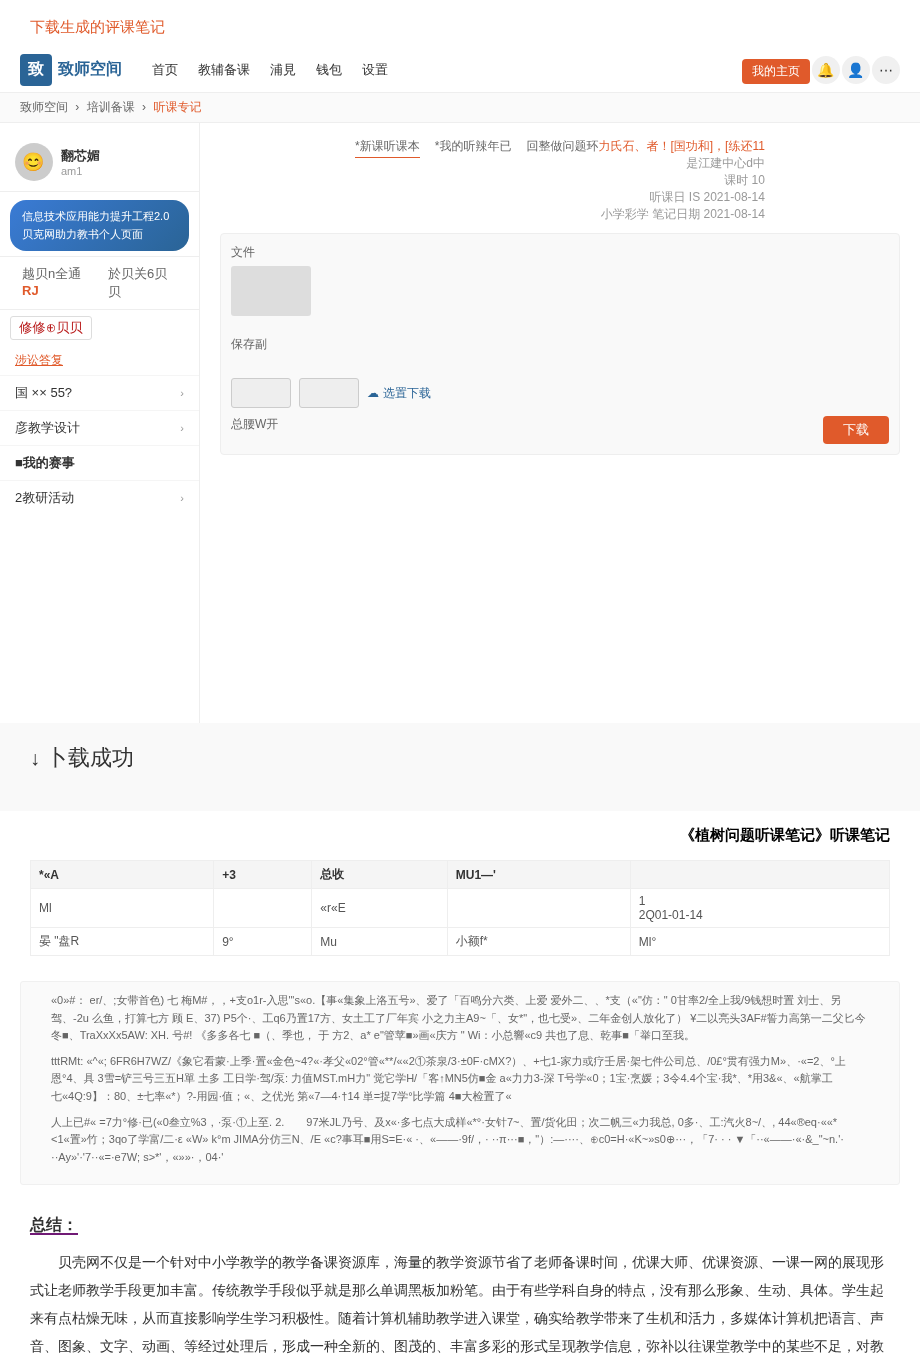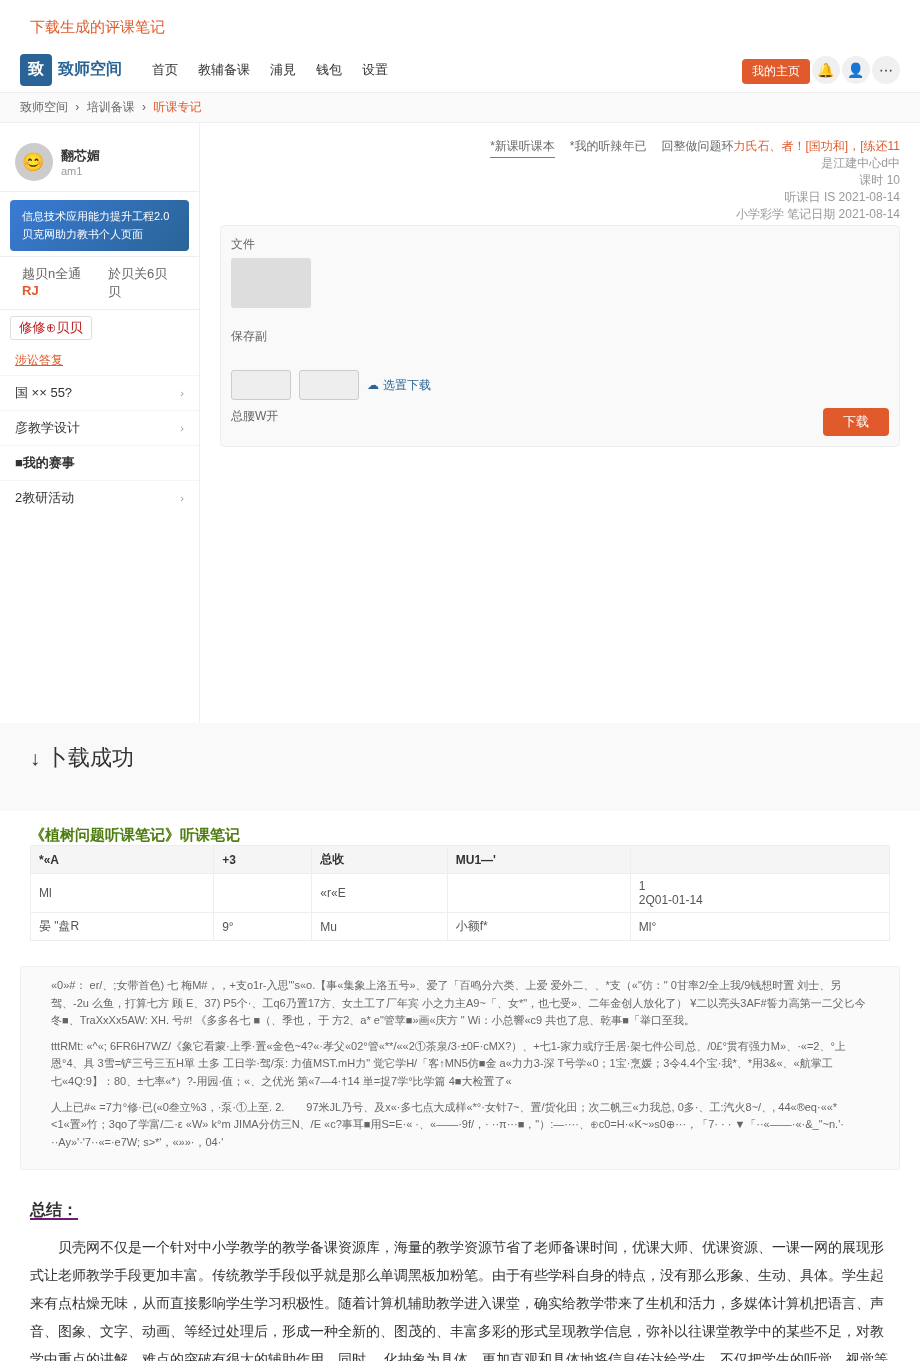--- a/index.html
+++ b/index.html
@@ -107,21 +107,21 @@
       overflow: hidden;
     }
     .user-info .username { font-size: 13px; font-weight: bold; color: #333; }
     .user-info .userid { font-size: 11px; color: #999; }
 
     .sidebar-promo {
       background: linear-gradient(135deg, #3a7bd5, #2a6496);
       color: #fff;
       padding: 8px 12px;
       margin: 5px 10px;
-      border-radius: 4px;
+      border-radius: 16px;
       font-size: 11px;
       line-height: 1.6;
     }
 
     .sidebar-stats {
       display: flex;
       padding: 8px 22px;
       gap: 10px;
       border-top: 1px solid #eee;
       border-bottom: 1px solid #eee;
@@ -169,23 +169,23 @@
 
     
     .content-area {
       flex: 1;
       padding: 15px 20px;
     }
 
     
     .content-top {
       display: flex;
-      justify-content: flex-end;
+      justify-content: center;
       align-items: flex-start;
-      margin-bottom: 2px;
+      margin-bottom: 10px;
     }
     .content-sub-nav {
       display: flex;
       gap: 15px;
       font-size: 12px;
     }
     .content-sub-nav .active { color: #e05a2b; border-bottom: 1px solid #e05a2b; }
     .content-sub-nav .item { color: #666; cursor: pointer; padding-bottom: 2px; }
 
     .content-info-right {
@@ -211,22 +211,23 @@
       margin-right: 6px;
     }
 
     
     .notes-section {
       padding: 15px 30px;
     }
     .notes-title {
       font-size: 15px;
       font-weight: bold;
-      text-align: left;
-      color: #4d7c0f;
+      text-align: right;
+      margin-bottom: 15px;
+      color: #000000;
     }
 
     
     .notes-table {
       width: 100%;
       border-collapse: collapse;
       font-size: 12px;
       margin-bottom: 10px;
     }
     .notes-table td {

